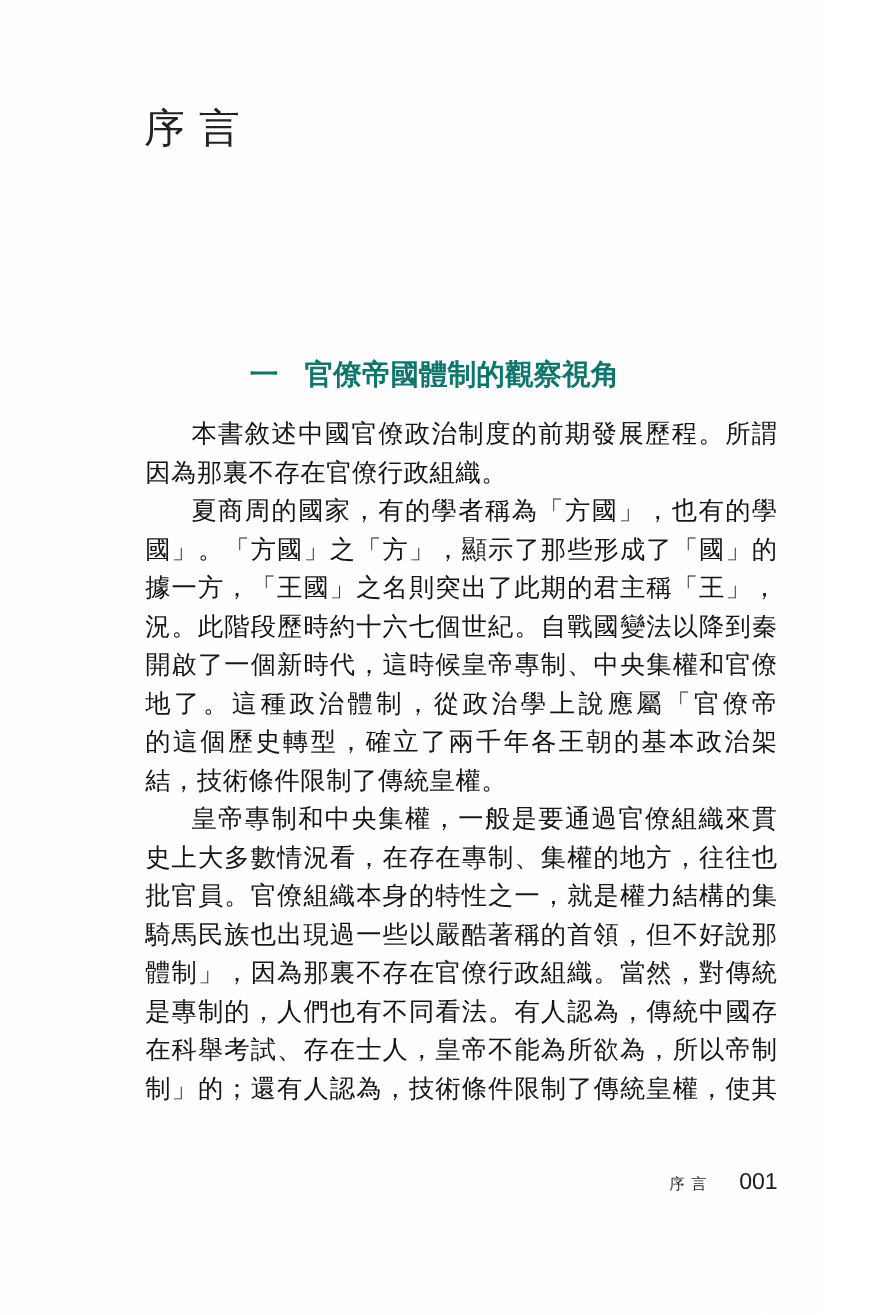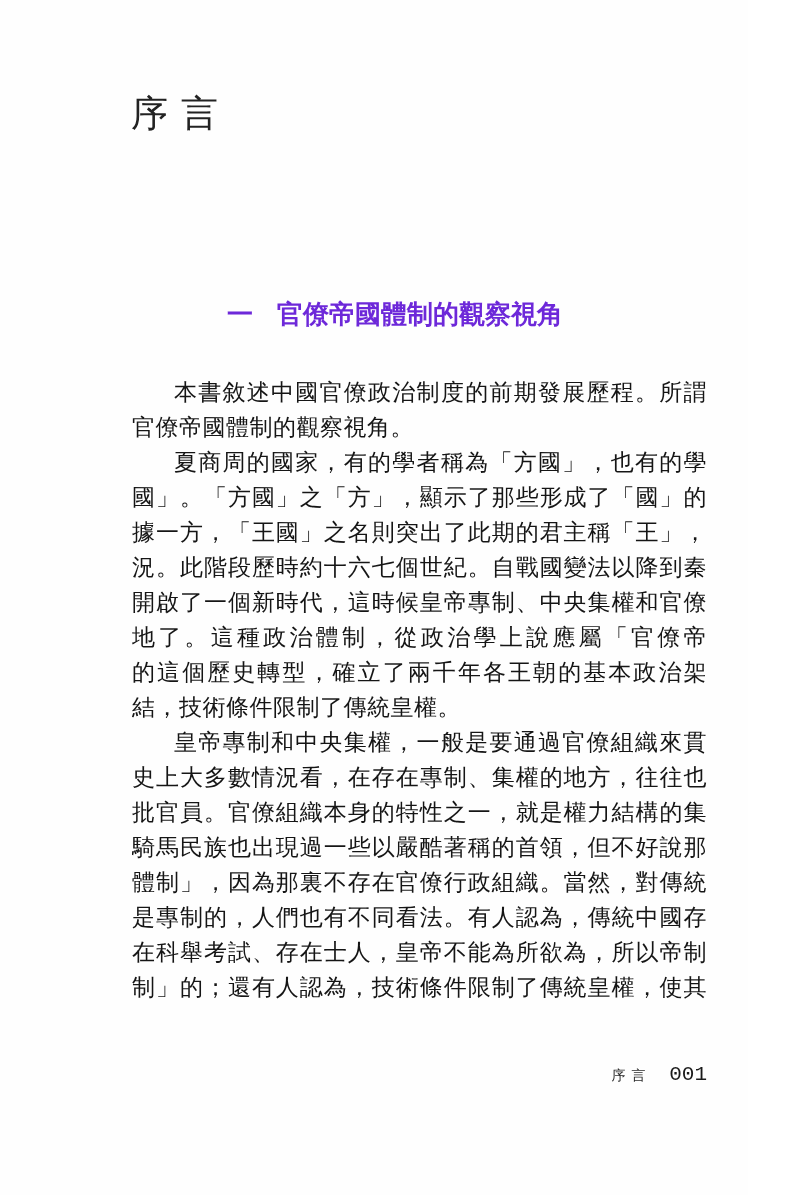--- a/index.html
+++ b/index.html
@@ -7,42 +7,42 @@
     padding: 0;
     background: #ffffff;
   }
   .page {
     position: relative;
     width: 748px;
     height: 1195px;
     background: #fefefe;
     overflow: hidden;
     color: #1c1c1c;
-    font-family: Liberation Mono, monospace;
+    font-family: Liberation Sans, sans-serif;
   }
   .book-title {
     position: absolute;
     left: 131px;
     top: 98px;
     font-size: 37px;
     line-height: 1;
     letter-spacing: 13px;
     font-weight: 400;
     color: #222;
   }
   .section-heading {
     position: absolute;
     left: 0;
-    top: 298px;
+    top: 322px;
     width: 790px;
     text-align: center;
     font-size: 26px;
     line-height: 36px;
     font-weight: 700;
-    color: #6d28d9;
+    color: #0f766e;
   }
   .section-heading .sec-num {
     margin-right: 24px;
   }
   .body-text {
     position: absolute;
     left: 132px;
     top: 377px;
     width: 575px;
   }
@@ -72,40 +72,40 @@
     white-space: nowrap;
   }
   .footer-label {
     font-size: 14px;
     letter-spacing: 6px;
     color: #2a2a2a;
     vertical-align: baseline;
   }
   .footer-num {
     font-size: 21px;
-    margin-left: 8px;
+    margin-left: 19px;
     color: #1a1a1a;
     vertical-align: baseline;
   }
 </style>
 </head>
 <body>
 
 <div class="page">
 
   <div class="book-title">序言</div>
 
   <div class="section-heading">
     <span class="sec-num">一</span><span>官僚帝國體制的觀察視角</span>
   </div>
 
   <div class="body-text">
 
     <div class="line indent fill">本書敘述中國官僚政治制度的前期發展歷程。所謂「前期」，指</div>
-    <div class="line">官僚帝國體制的觀察視角。</div>
+    <div class="line">因為那裏不存在官僚行政組織。</div>
 
     <div class="line indent fill">夏商周的國家，有的學者稱為「方國」，也有的學者稱為「王</div>
     <div class="line fill">國」。「方國」之「方」，顯示了那些形成了「國」的各個政治實體各</div>
     <div class="line fill">據一方，「王國」之名則突出了此期的君主稱「王」，存在着王權的情</div>
     <div class="line fill">況。此階段歷時約十六七個世紀。自戰國變法以降到秦漢王朝，則</div>
     <div class="line fill">開啟了一個新時代，這時候皇帝專制、中央集權和官僚政治呱呱墜</div>
     <div class="line fill">地了。這種政治體制，從政治學上說應屬「官僚帝國」。戰國到秦漢</div>
     <div class="line fill">的這個歷史轉型，確立了兩千年各王朝的基本政治架構。帝制的終</div>
     <div class="line">結，技術條件限制了傳統皇權。</div>
 

